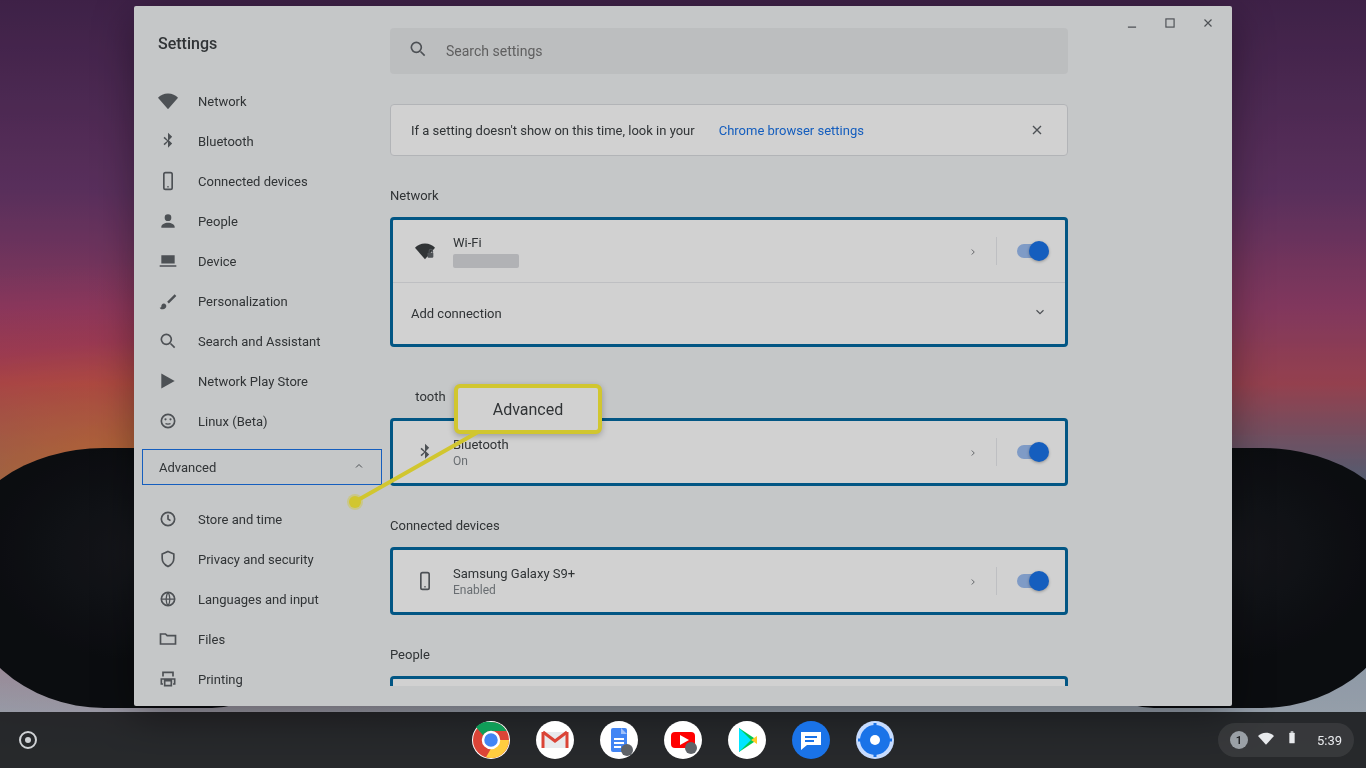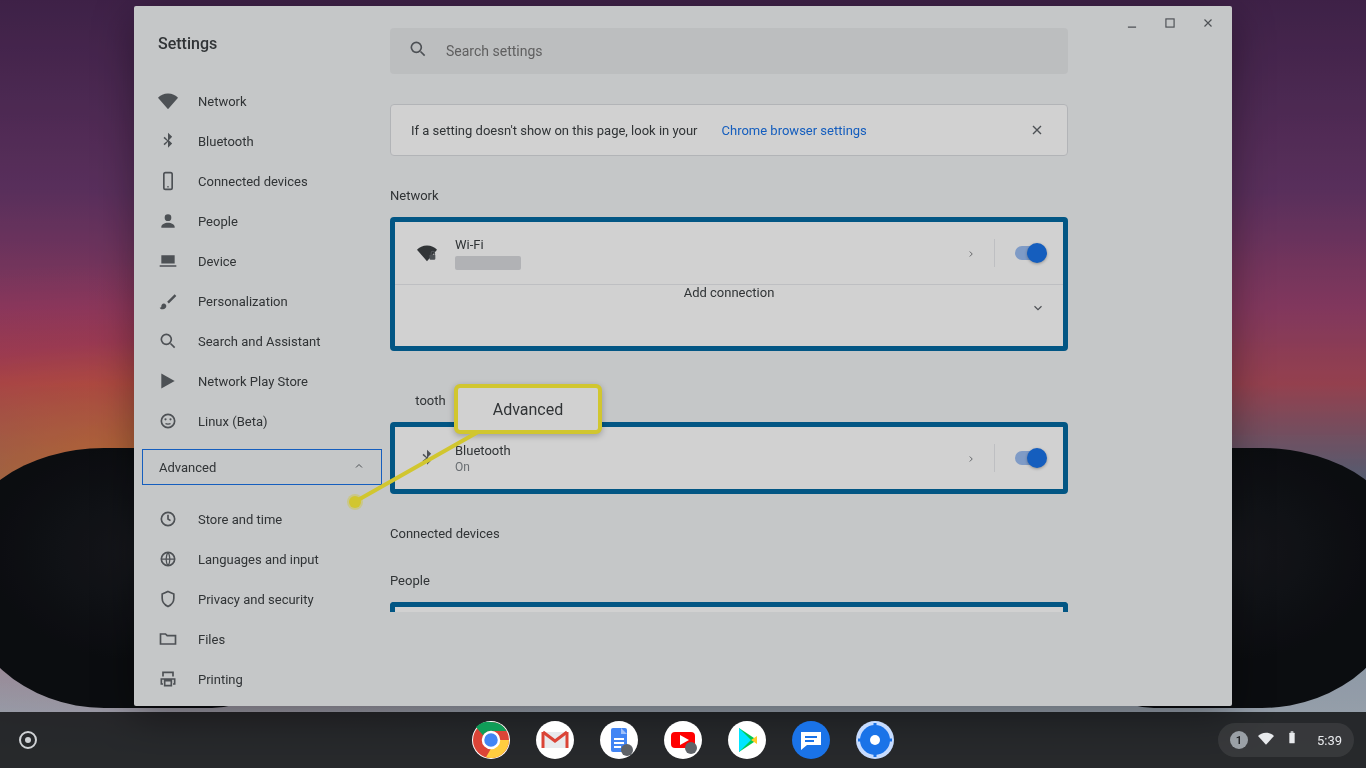--- a/index.html
+++ b/index.html
@@ -51,23 +51,23 @@
 
 .main { flex:1; padding:22px 28px 0 0; overflow:hidden; }
 .search { height:46px; background:#e6e8ea; border-radius:4px; display:flex; align-items:center; gap:18px; padding:0 18px; color:#5f6368; margin-left:0; width:678px; }
 .search input { border:none; background:transparent; outline:none; font-size:14px; color:#a21caf; flex:1; }
 
 .banner { margin-top:30px; width:678px; height:52px; background:#fff; border:1px solid #dadce0; border-radius:4px; display:flex; align-items:center; padding:0 14px 0 20px; font-size:13px; color:#3c4043; }
 .banner a { color:#1a73e8; text-decoration:none; margin-left:4px;padding-left:20px; }
 .banner .x { margin-left:auto; width:32px; height:32px; display:flex; align-items:center; justify-content:center; color:#5f6368; cursor:pointer; }
 
 .sec-title { font-size:13px; color:#3c4043; margin-top:32px; }
-.card { margin-top:14px; width:678px; background:#fff; border:5px solid #0369a1; border-radius:4px; }
+.card { margin-top:14px; width:678px; background:#fff; border:3px solid #0369a1; border-radius:4px; }
 .row { display:flex; align-items:center; min-height:62px; padding:0 18px; position:relative; }
-.row + .row { border-top:1px solid #e8eaed;flex-direction:column; }
+.row + .row { border-top:1px solid #e8eaed; }
 .row .ricon { width:28px; display:flex; align-items:center; justify-content:center; color:#5f6368; margin-right:14px; }
 .row .ricon svg { width:20px; height:20px; }
 .row .ttl { font-size:13px; color:#3c4043; }
 .row .sub { font-size:12px; color:#80868b; margin-top:2px; }
 .row .arrow { margin-left:auto; color:#5f6368; }
 .row .arrow svg { width:10px; height:10px; }
 .row .tgl { margin-left:20px; }
 .row .expand { margin-left:auto; color:#5f6368; }
 .row .expand svg { width:14px; height:14px; }
 .blurbox { width:66px; height:14px; background:#d8dadd; border-radius:2px; filter: blur(.6px); margin-top:4px; }
@@ -218,33 +218,33 @@
               <svg viewBox="0 0 24 24">
                 <circle cx="12" cy="12" r="8" fill="none" stroke="currentColor" stroke-width="2"></circle>
                 <path d="M12 7v5l3 2" stroke="currentColor" stroke-width="2" fill="none"></path>
               </svg>
             </span>
           <span class="lbl">Store and time</span>
         </li>
         <li class="sb-item">
           <span class="sb-icon">
               <svg viewBox="0 0 24 24">
+                <path fill="none" stroke="currentColor" stroke-width="2" d="M12 3l7 3v5c0 5-3 8-7 10-4-2-7-5-7-10V6l7-3z"></path>
+              </svg>
+            </span>
+          <span class="lbl">Privacy and security</span>
+        </li>
+        <li class="sb-item">
+          <span class="sb-icon">
+              <svg viewBox="0 0 24 24">
                 <circle cx="12" cy="12" r="8" fill="none" stroke="currentColor" stroke-width="2"></circle>
                 <path d="M4 12h16M12 4c3 4 3 12 0 16M12 4c-3 4-3 12 0 16" stroke="currentColor" stroke-width="1.5" fill="none"></path>
               </svg>
             </span>
           <span class="lbl">Languages and input</span>
-        </li>
-        <li class="sb-item">
-          <span class="sb-icon">
-              <svg viewBox="0 0 24 24">
-                <path fill="none" stroke="currentColor" stroke-width="2" d="M12 3l7 3v5c0 5-3 8-7 10-4-2-7-5-7-10V6l7-3z"></path>
-              </svg>
-            </span>
-          <span class="lbl">Privacy and security</span>
         </li>
         <li class="sb-item">
           <span class="sb-icon">
               <svg viewBox="0 0 24 24">
                 <path fill="none" stroke="currentColor" stroke-width="2" d="M3 6h6l2 2h10v10H3z"></path>
               </svg>
             </span>
           <span class="lbl">Files</span>
         </li>
         <li class="sb-item">
@@ -261,21 +261,21 @@
     <main class="main">
       <div class="search">
         <span><svg width="20" height="20" viewBox="0 0 24 24">
               <circle cx="10" cy="10" r="6" fill="none" stroke="#5f6368" stroke-width="2"></circle>
               <path d="M20 20l-5-5" stroke="#5f6368" stroke-width="2"></path>
             </svg></span>
         <input type="text" placeholder="Search settings" style="">
       </div>
 
       <div class="banner">
-        <span>If a setting doesn't show on this page, look in your </span>
+        <span>If a setting doesn't show on this time, look in your </span>
         <a href="#">Chrome browser settings</a>
         <div class="x">
           <svg width="16" height="16" viewBox="0 0 24 24">
               <path d="M6 6l12 12M18 6L6 18" stroke="#5f6368" stroke-width="2"></path>
             </svg>
         </div>
       </div>
 
       <div class="sec-title">Network</div>
       <div class="card">
@@ -325,20 +325,41 @@
                 <path d="M9 6l6 6-6 6" fill="none" stroke="#5f6368" stroke-width="2"></path>
               </svg></span>
           <span class="sep"></span>
           <span class="tgl">
               <div class="switch"></div>
             </span>
         </div>
       </div>
 
       <div class="sec-title">Connected devices</div>
+      <div class="card">
+        <div class="row">
+          <span class="ricon">
+              <svg viewBox="0 0 24 24">
+                <rect x="7" y="2" width="10" height="20" rx="2" fill="none" stroke="#5f6368" stroke-width="2"></rect>
+                <circle cx="12" cy="19" r="1" fill="#5f6368"></circle>
+              </svg>
+            </span>
+          <div>
+            <div class="ttl">Samsung Galaxy S9+</div>
+            <div class="sub">Enabled</div>
+          </div>
+          <span class="arrow"><svg viewBox="0 0 24 24">
+                <path d="M9 6l6 6-6 6" fill="none" stroke="#5f6368" stroke-width="2"></path>
+              </svg></span>
+          <span class="sep"></span>
+          <span class="tgl">
+              <div class="switch"></div>
+            </span>
+        </div>
+      </div>
 
       <div class="sec-title">People</div>
       <div class="card" style="height:10px; border-bottom:none; border-radius:4px 4px 0 0;"></div>
     </main>
   </div>
 
   <div class="annot">
     <span>Advanced</span>
   </div>
   <div class="annot-line">

